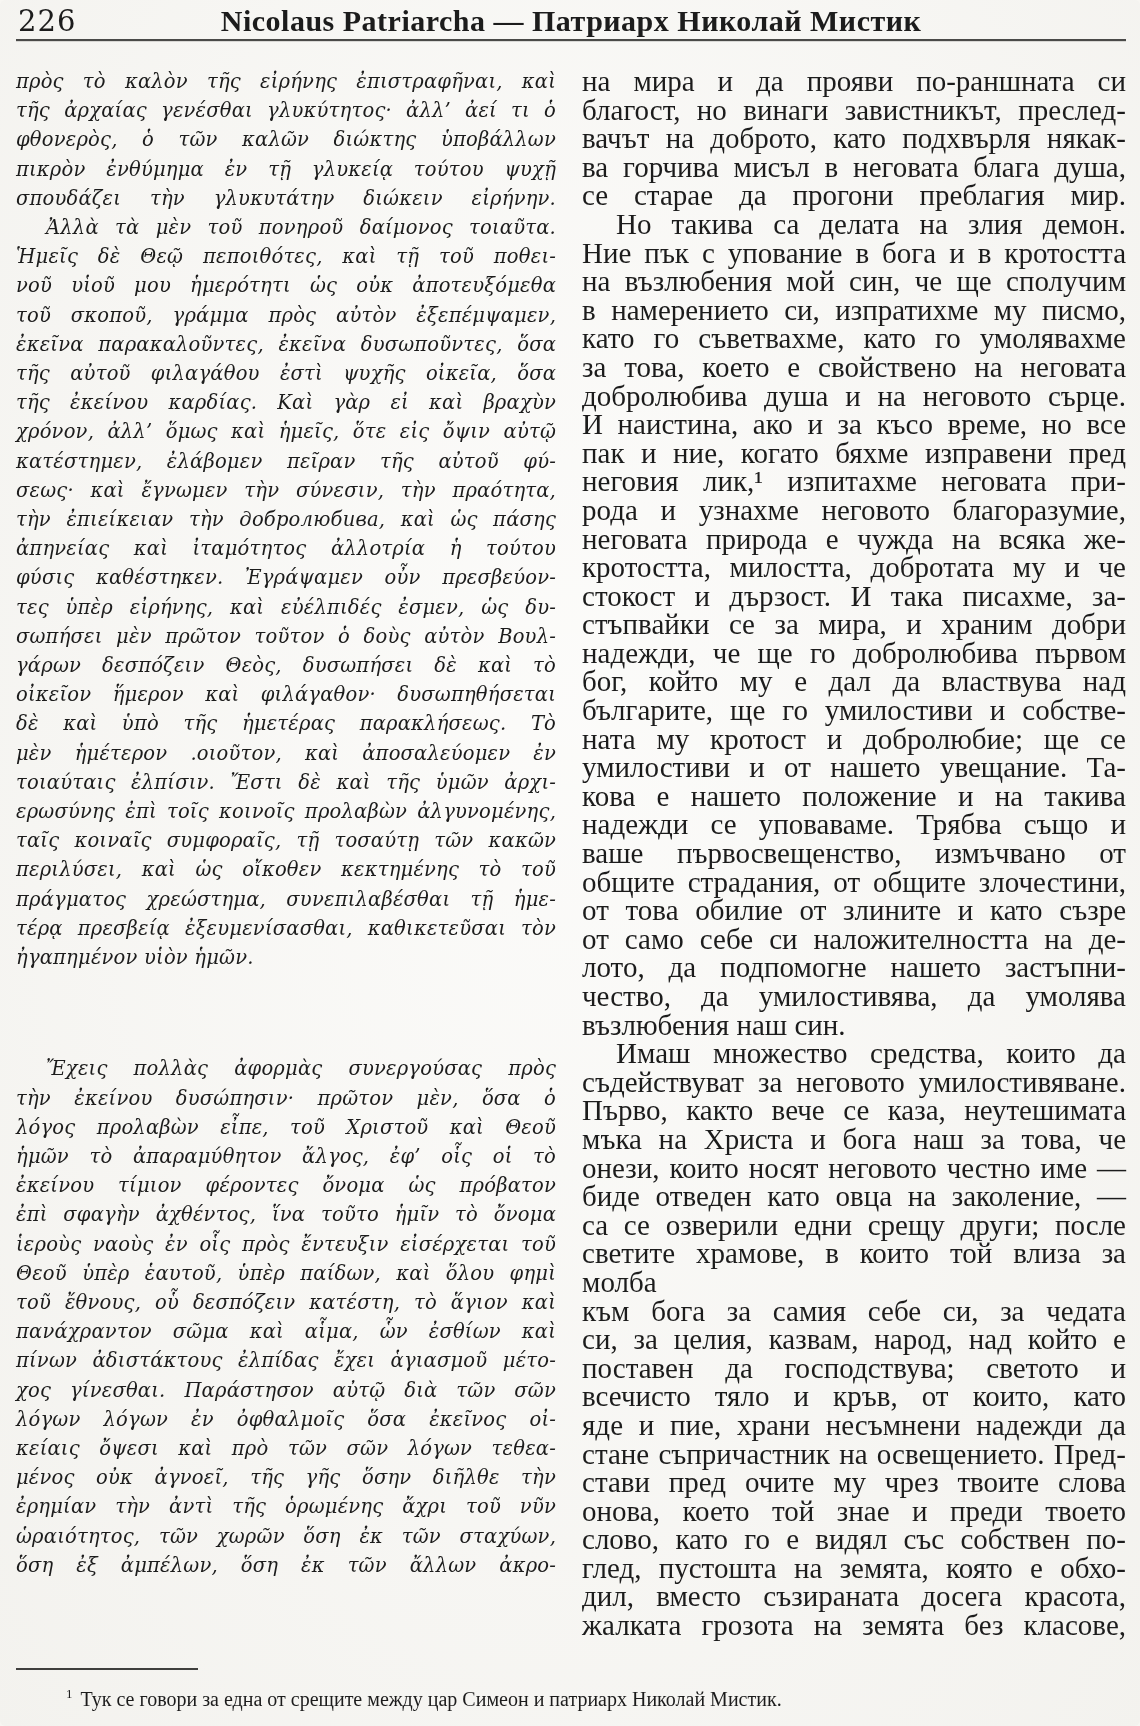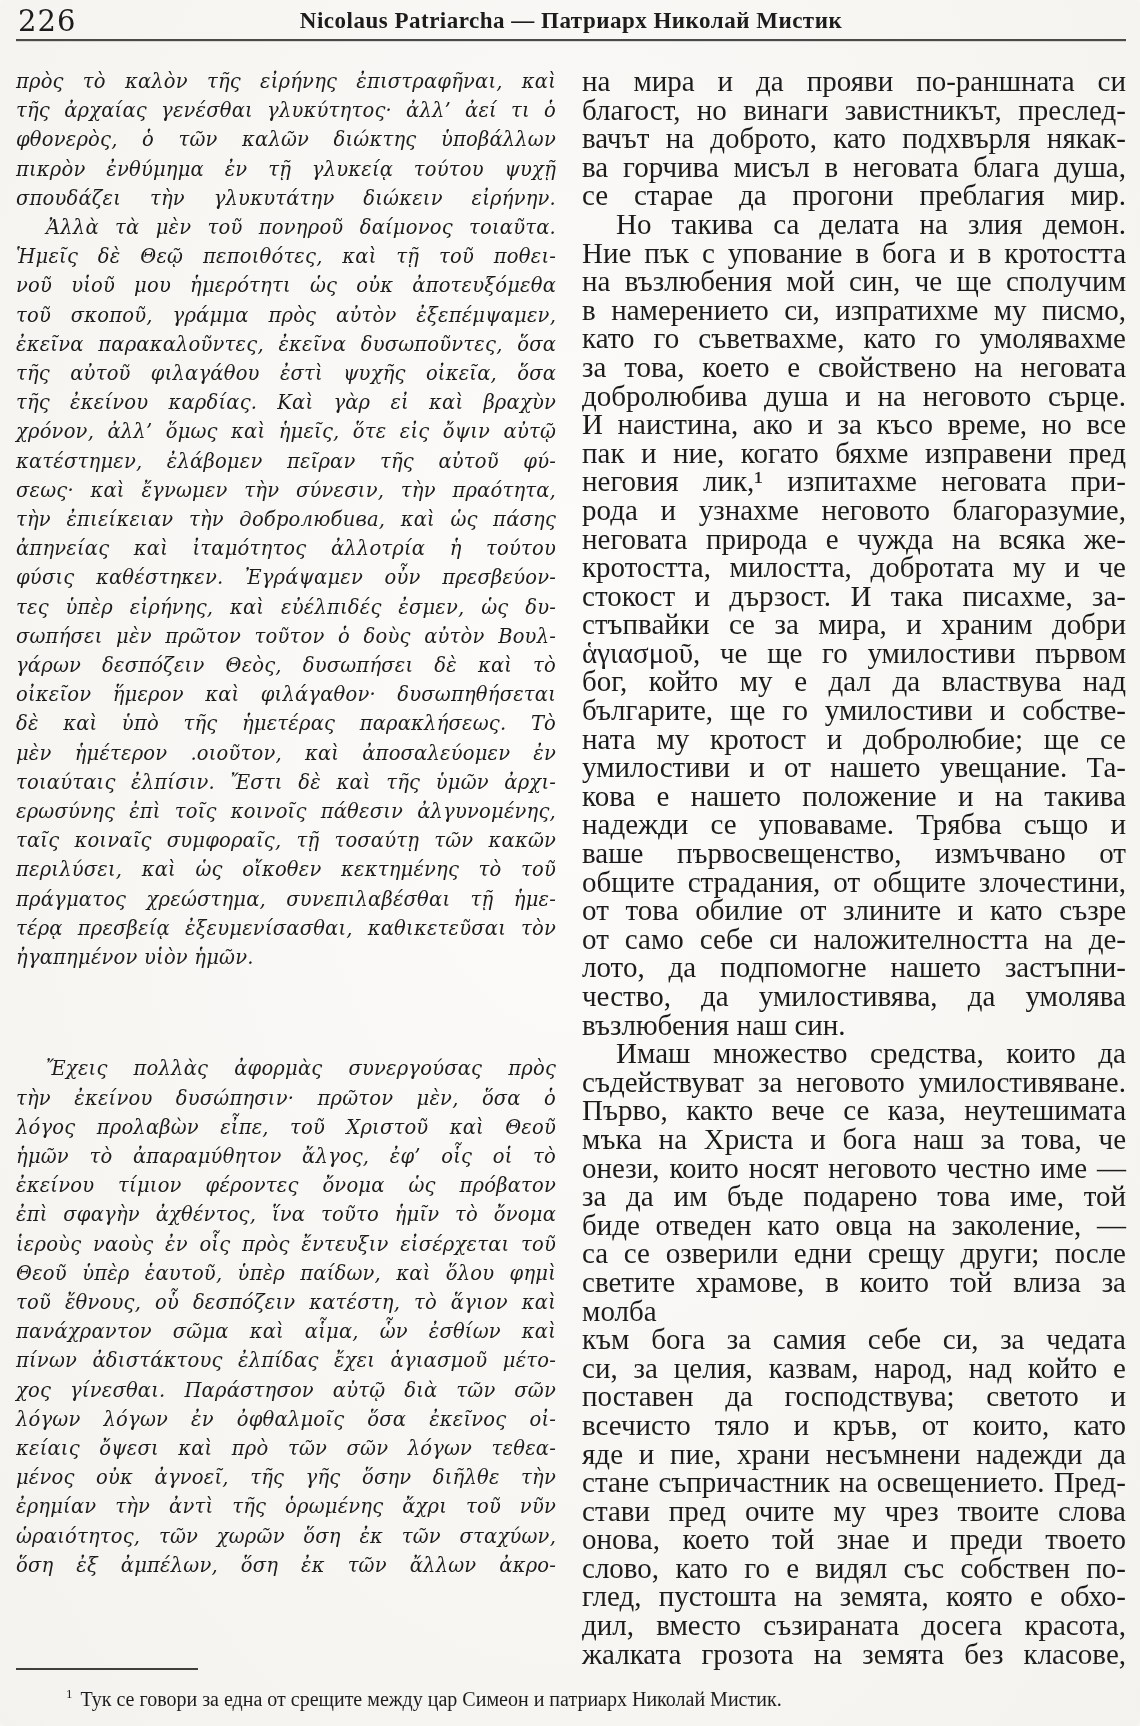--- a/index.html
+++ b/index.html
@@ -24,21 +24,21 @@
   .header { position: relative; height: 30px; }
   .page-number {
     position: absolute; left: 2px; top: 0;
     font-size: 29px; line-height: 30px;
     font-family: "DejaVu Serif", serif;
     letter-spacing: 1px;
   }
   .running-title {
     position: absolute; left: 0; right: 0; top: 2px;
     text-align: center;
-    font-size: 23px; line-height: 26px;
+    font-size: 30px; line-height: 26px;
     font-weight: bold;
     font-family: "Liberation Serif", serif;
     letter-spacing: 0.5px;
   }
   .header-rule {
     margin-top: 3px;
     border: 0;
     border-top: 2px solid #4a4a48;
     box-shadow: 0 1px 0 rgba(0,0,0,0.12);
   }
@@ -131,21 +131,21 @@
           <div class="line">τὴν ἐπιείκειαν τὴν добролюбива, καὶ ὡς πάσης</div>
           <div class="line">ἀπηνείας καὶ ἰταμότητος ἀλλοτρία ἡ τούτου</div>
           <div class="line">φύσις καθέστηκεν. Ἐγράψαμεν οὖν πρεσβεύον-</div>
           <div class="line">τες ὑπὲρ εἰρήνης, καὶ εὐέλπιδές ἐσμεν, ὡς δυ-</div>
           <div class="line">σωπήσει μὲν πρῶτον τοῦτον ὁ δοὺς αὐτὸν Βουλ-</div>
           <div class="line">γάρων δεσπόζειν Θεὸς, δυσωπήσει δὲ καὶ τὸ</div>
           <div class="line">οἰκεῖον ἥμερον καὶ φιλάγαθον· δυσωπηθήσεται</div>
           <div class="line">δὲ καὶ ὑπὸ τῆς ἡμετέρας παρακλήσεως. Τὸ</div>
           <div class="line">μὲν ἡμέτερον .οιοῦτον, καὶ ἀποσαλεύομεν ἐν</div>
           <div class="line">τοιαύταις ἐλπίσιν. Ἔστι δὲ καὶ τῆς ὑμῶν ἀρχι-</div>
-          <div class="line">ερωσύνης ἐπὶ τοῖς κοινοῖς πάθεσιν ἀλγυνομένης,</div>
+          <div class="line">ερωσύνης ἐπὶ τοῖς κοινοῖς προλαβὼν ἀλγυνομένης,</div>
           <div class="line">ταῖς κοιναῖς συμφοραῖς, τῇ τοσαύτῃ τῶν κακῶν</div>
           <div class="line">περιλύσει, καὶ ὡς οἴκοθεν κεκτημένης τὸ τοῦ</div>
           <div class="line">πράγματος χρεώστημα, συνεπιλαβέσθαι τῇ ἡμε-</div>
           <div class="line">τέρᾳ πρεσβείᾳ ἐξευμενίσασθαι, καθικετεῦσαι τὸν</div>
           <div class="line endline">ἠγαπημένον υἱὸν ἡμῶν.</div>
         </div>
         <div class="para gap">
           <div class="line indent">Ἔχεις πολλὰς ἀφορμὰς συνεργούσας πρὸς</div>
           <div class="line">τὴν ἐκείνου δυσώπησιν· πρῶτον μὲν, ὅσα ὁ</div>
           <div class="line">λόγος προλαβὼν εἶπε, τοῦ Χριστοῦ καὶ Θεοῦ</div>
@@ -183,42 +183,41 @@
           <div class="line">за това, което е свойствено на неговата</div>
           <div class="line">добролюбива душа и на неговото сърце.</div>
           <div class="line">И наистина, ако и за късо време, но все</div>
           <div class="line">пак и ние, когато бяхме изправени пред</div>
           <div class="line">неговия лик,¹ изпитахме неговата при-</div>
           <div class="line">рода и узнахме неговото благоразумие,</div>
           <div class="line">неговата природа е чужда на всяка же-</div>
           <div class="line">кротостта, милостта, добротата му и че</div>
           <div class="line">стокост и дързост. И така писахме, за-</div>
           <div class="line">стъпвайки се за мира, и храним добри</div>
-          <div class="line">ἁγιασμοῦ, че ще го умилостиви първом</div>
+          <div class="line">надежди, че ще го добролюбива първом</div>
           <div class="line">бог, който му е дал да властвува над</div>
           <div class="line">българите, ще го умилостиви и собстве-</div>
           <div class="line">ната му кротост и добролюбие; ще се</div>
           <div class="line">умилостиви и от нашето увещание. Та-</div>
           <div class="line">кова е нашето положение и на такива</div>
           <div class="line">надежди се уповаваме. Трябва също и</div>
           <div class="line">ваше първосвещенство, измъчвано от</div>
           <div class="line">общите страдания, от общите злочестини,</div>
           <div class="line">от това обилие от злините и като съзре</div>
           <div class="line">от само себе си наложителността на де-</div>
           <div class="line">лото, да подпомогне нашето застъпни-</div>
           <div class="line">чество, да умилостивява, да умолява</div>
           <div class="line endline">възлюбения наш син.</div>
         </div>
         <div class="para">
           <div class="line indent">Имаш множество средства, които да</div>
           <div class="line">съдействуват за неговото умилостивяване.</div>
           <div class="line">Първо, както вече се каза, неутешимата</div>
           <div class="line">мъка на Христа и бога наш за това, че</div>
           <div class="line">онези, които носят неговото честно име —</div>
-          <div class="line">за да им бъде подарено това име, той</div>
           <div class="line">биде отведен като овца на заколение, —</div>
           <div class="line">са се озверили едни срещу други; после</div>
           <div class="line">светите храмове, в които той влиза за молба</div>
           <div class="line">към бога за самия себе си, за чедата</div>
           <div class="line">си, за целия, казвам, народ, над който е</div>
           <div class="line">поставен да господствува; светото и</div>
           <div class="line">всечисто тяло и кръв, от които, като</div>
           <div class="line">яде и пие, храни несъмнени надежди да</div>
           <div class="line">стане съпричастник на освещението. Пред-</div>
           <div class="line">стави пред очите му чрез твоите слова</div>

